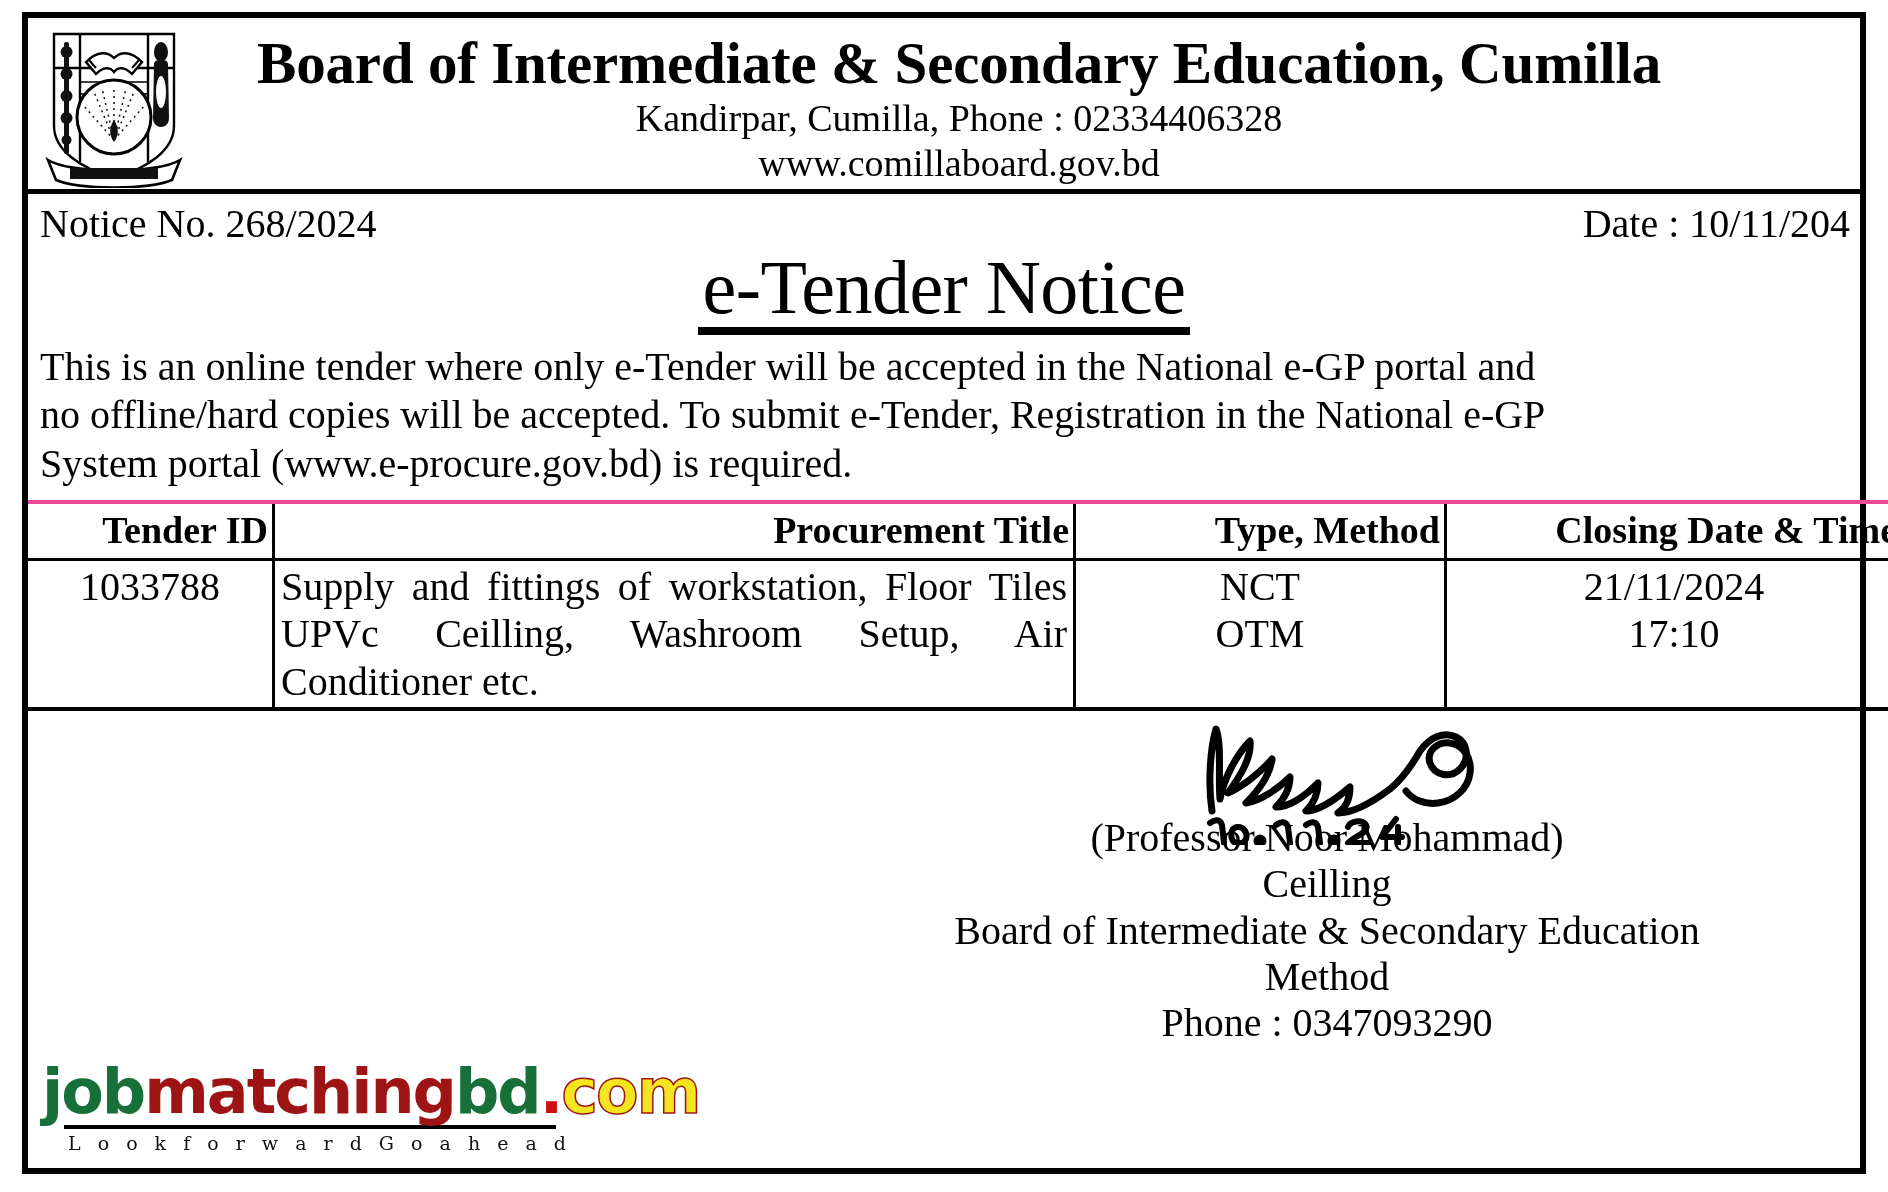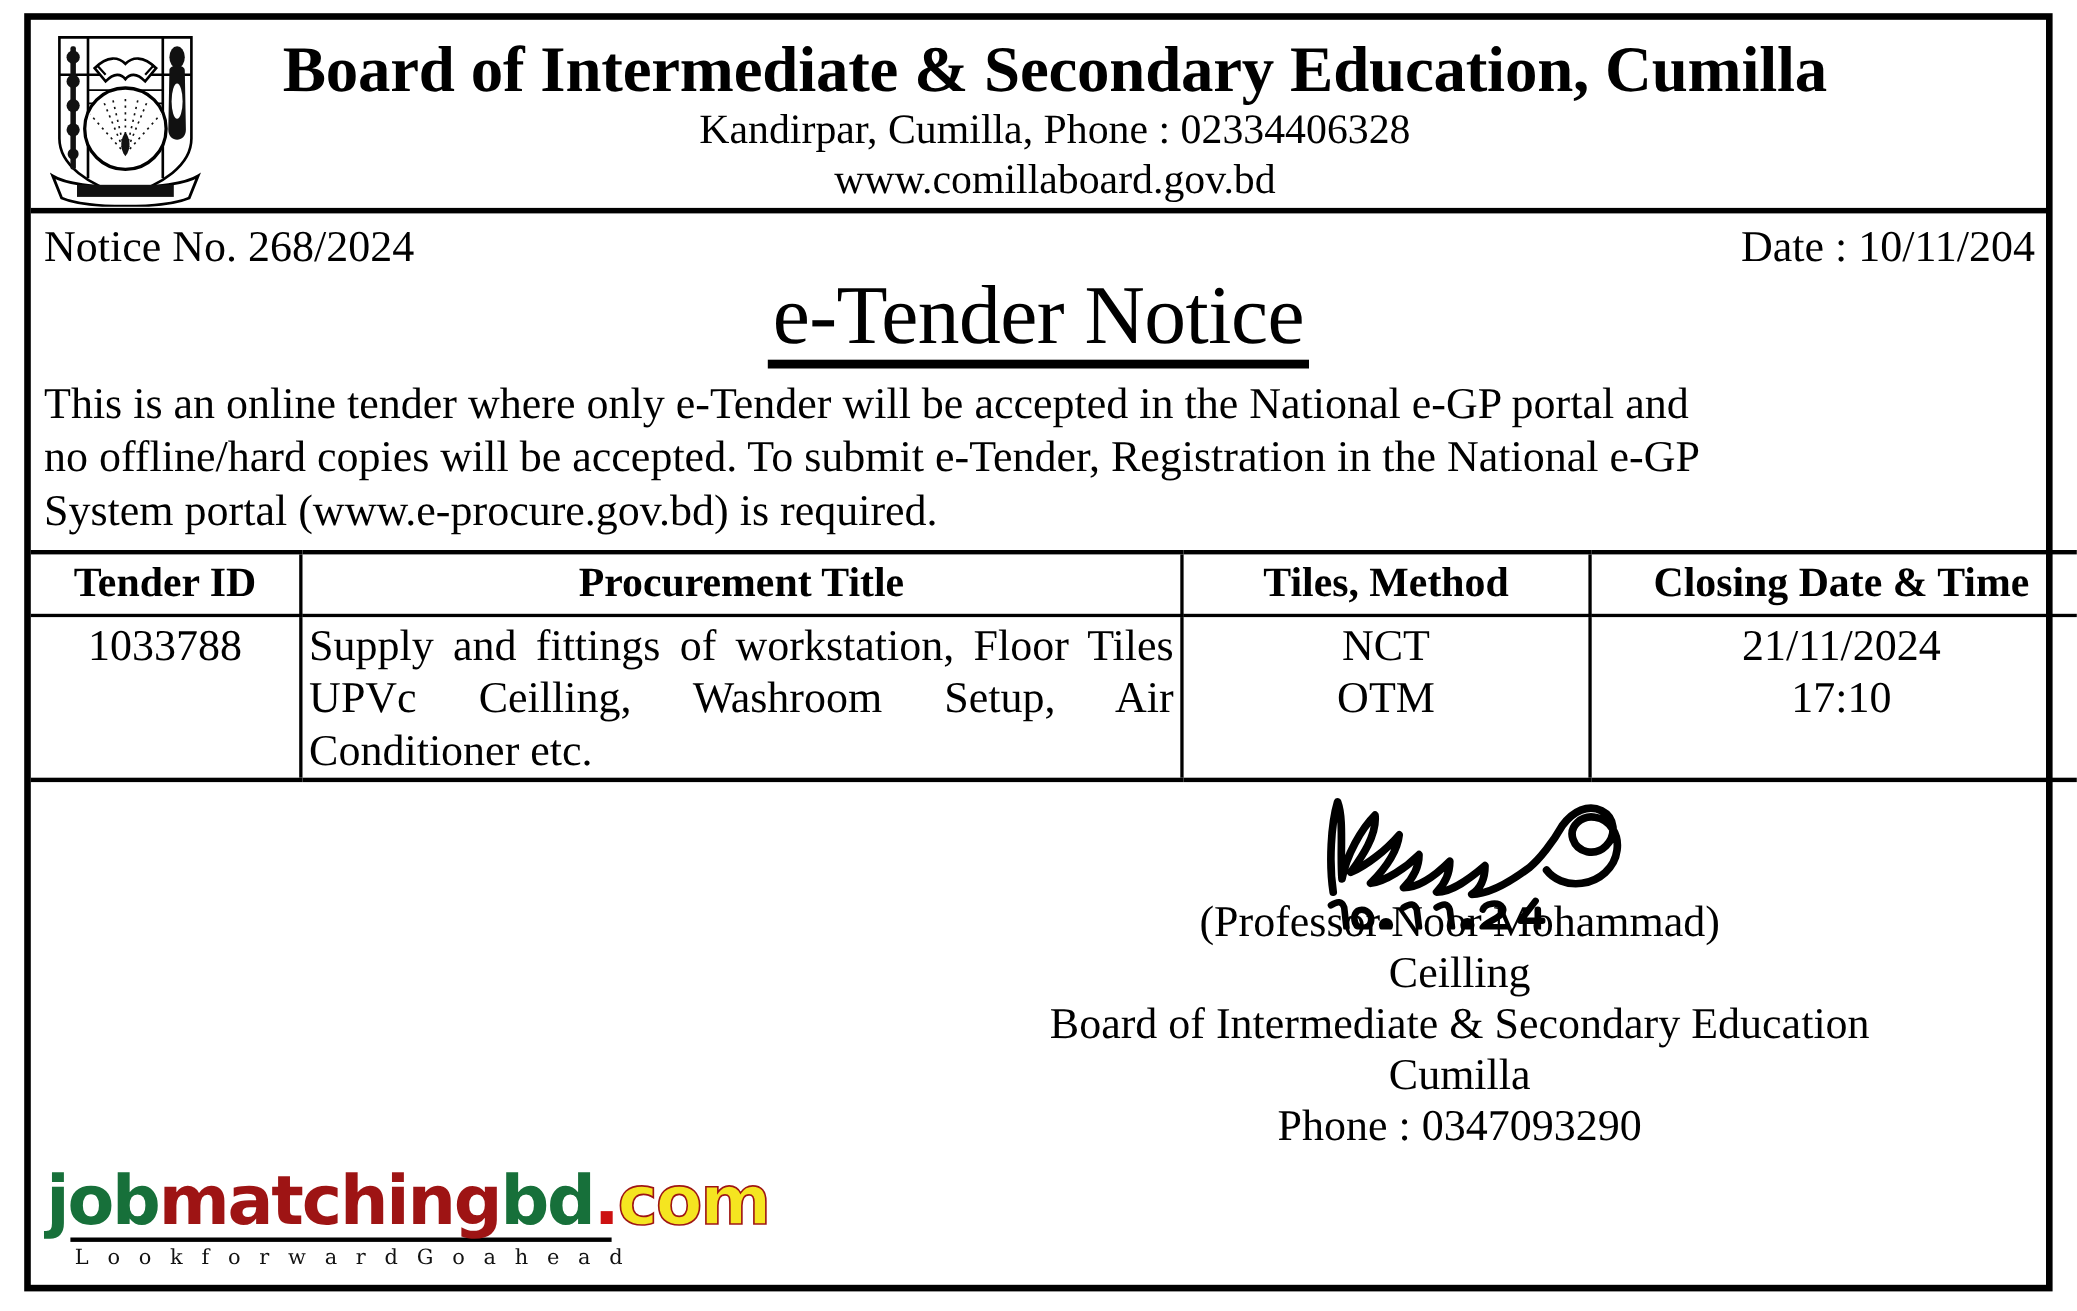--- a/index.html
+++ b/index.html
@@ -126,25 +126,25 @@
     padding: 2px 6px;
     vertical-align: top;
   }
   .tender-table th:first-child,
   .tender-table td:first-child { border-left: none; }
   .tender-table th:last-child,
   .tender-table td:last-child { border-right: none; }
   .tender-table tr > *:first-child { border-left: none; }
 
   .tender-table thead th {
-    border-top: 4px solid #000000;
+    border-top: 4px solid #ec4899;
     border-bottom: 3px solid #000;
     font-size: 38px;
     font-weight: bold;
-    text-align: center;
+    text-align: right;
     padding: 4px 4px 6px 4px;
     white-space: nowrap;
   }
   .col-id    { width: 236px; }
   .col-title { width: 790px; }
   .col-type  { width: 360px; }
   .col-close { width: 446px; }
 
   .tender-table tbody td {
     font-size: 40px;
@@ -303,21 +303,21 @@
       <span>This is an online tender where only e-Tender will be accepted in the National e-GP portal and</span>
       <span>no offline/hard copies will be accepted. To submit e-Tender, Registration in the National e-GP</span>
       <span>System portal (www.e-procure.gov.bd) is required.</span>
     </div>
 
     <table class="tender-table">
       <thead>
         <tr>
           <th class="col-id">Tender ID</th>
           <th class="col-title">Procurement Title</th>
-          <th class="col-type">Tiles, Method</th>
+          <th class="col-type">Type, Method</th>
           <th class="col-close">Closing Date &amp; Time</th>
         </tr>
       </thead>
       <tbody>
         <tr>
           <td class="cell-id">1033788</td>
           <td class="cell-title">Supply and fittings of workstation, Floor Tiles UPVc Ceilling, Washroom Setup, Air Conditioner etc.</td>
           <td class="cell-center">
             <span>NCT</span>
             <span class="l2">OTM</span>
@@ -348,21 +348,21 @@
             <path d="M154 112 C156 106 168 104 172 110 C176 118 158 122 154 128 L176 128"></path>
             <path d="M202 104 L188 122 L208 122 M204 112 L204 130"></path>
           </g>
         </svg>
       </div>
 
       <div class="sign-block">
         <div>(Professor Noor Mohammad)</div>
         <div>Ceilling</div>
         <div>Board of Intermediate &amp; Secondary Education</div>
-        <div>Cumilla</div>
+        <div>Method</div>
         <div>Phone : 0347093290</div>
       </div>
 
       <div class="logo">
         <div class="logo-main"><span class="g">job</span><span class="r">matching</span><span class="g">bd</span><span class="dot">.</span><span class="y">com</span></div>
         <div class="logo-rule"></div>
         <div class="logo-tag">L o o k   f o r w a r d   G o   a h e a d</div>
       </div>
 
     </div>

